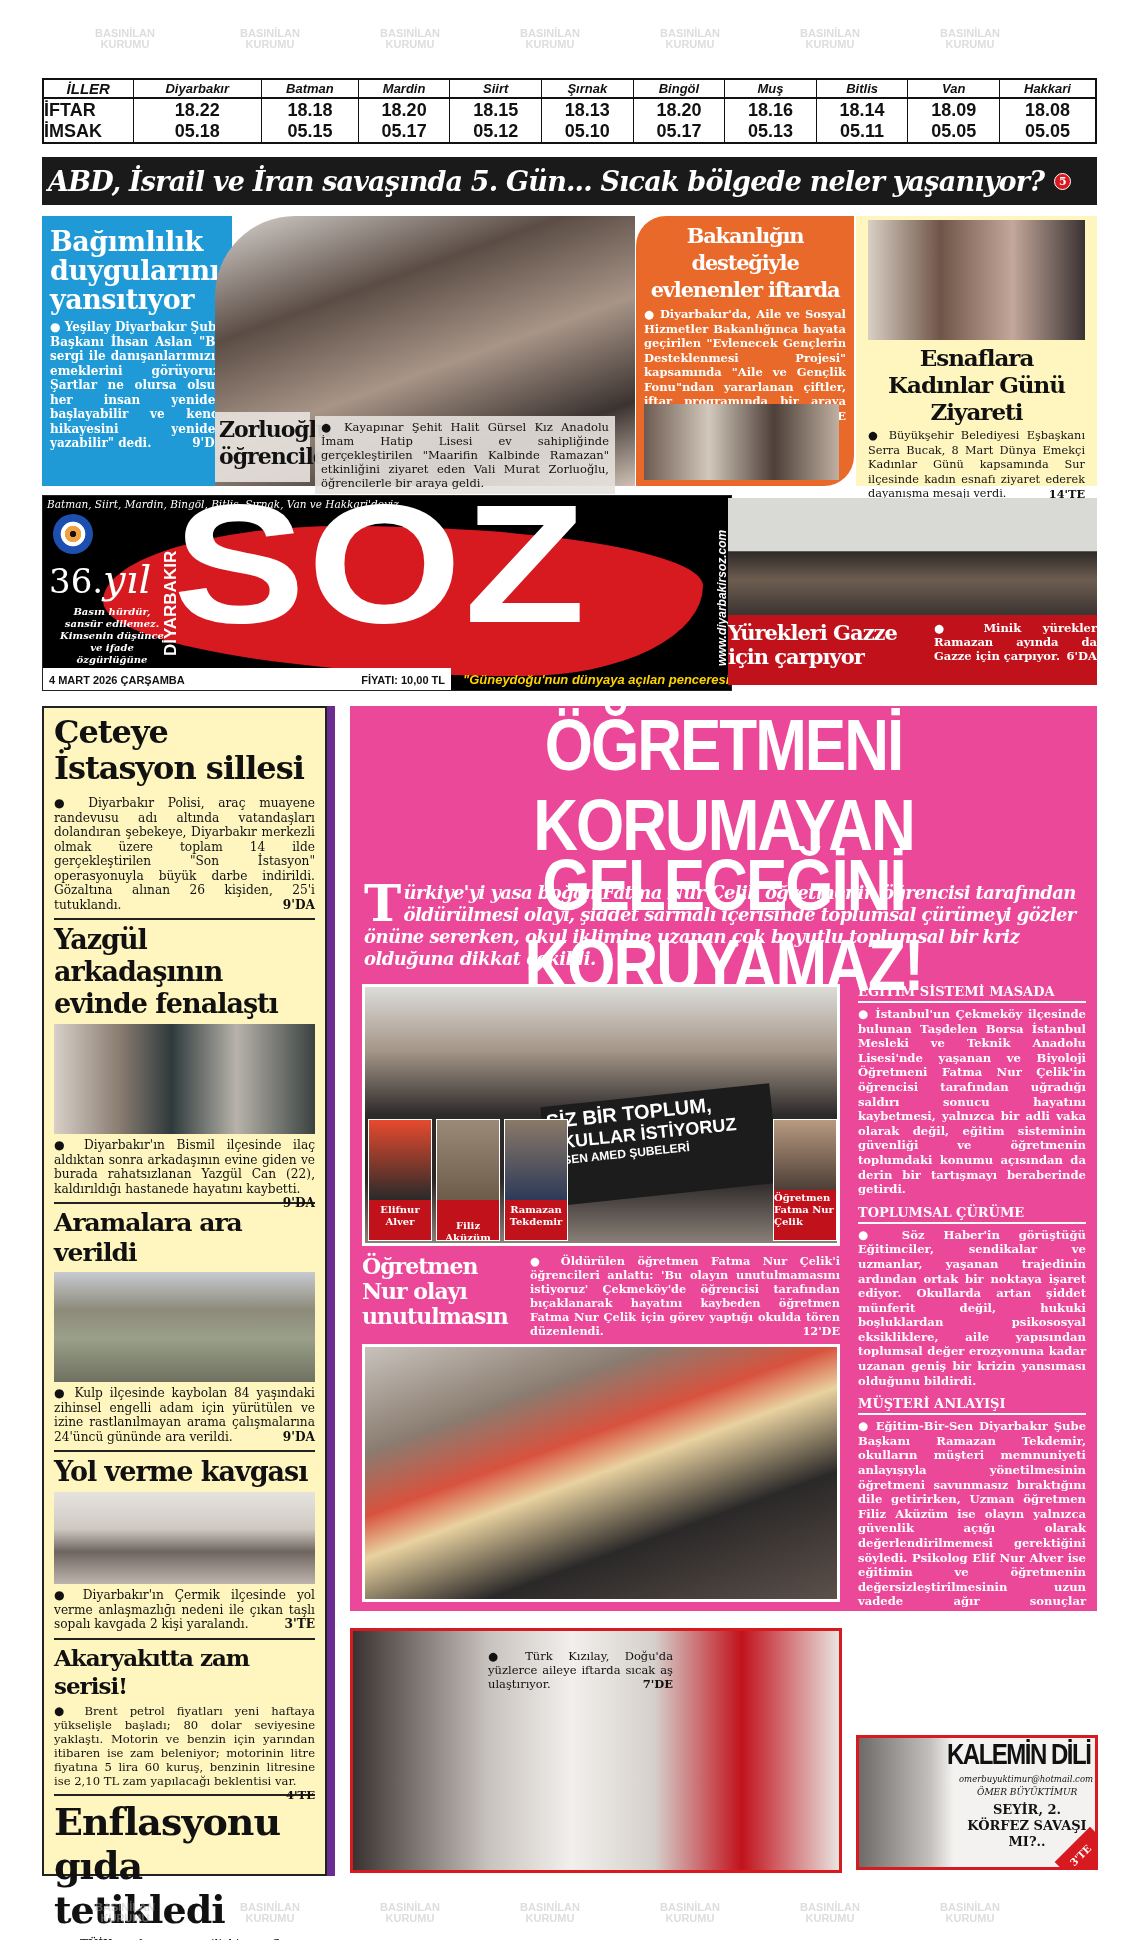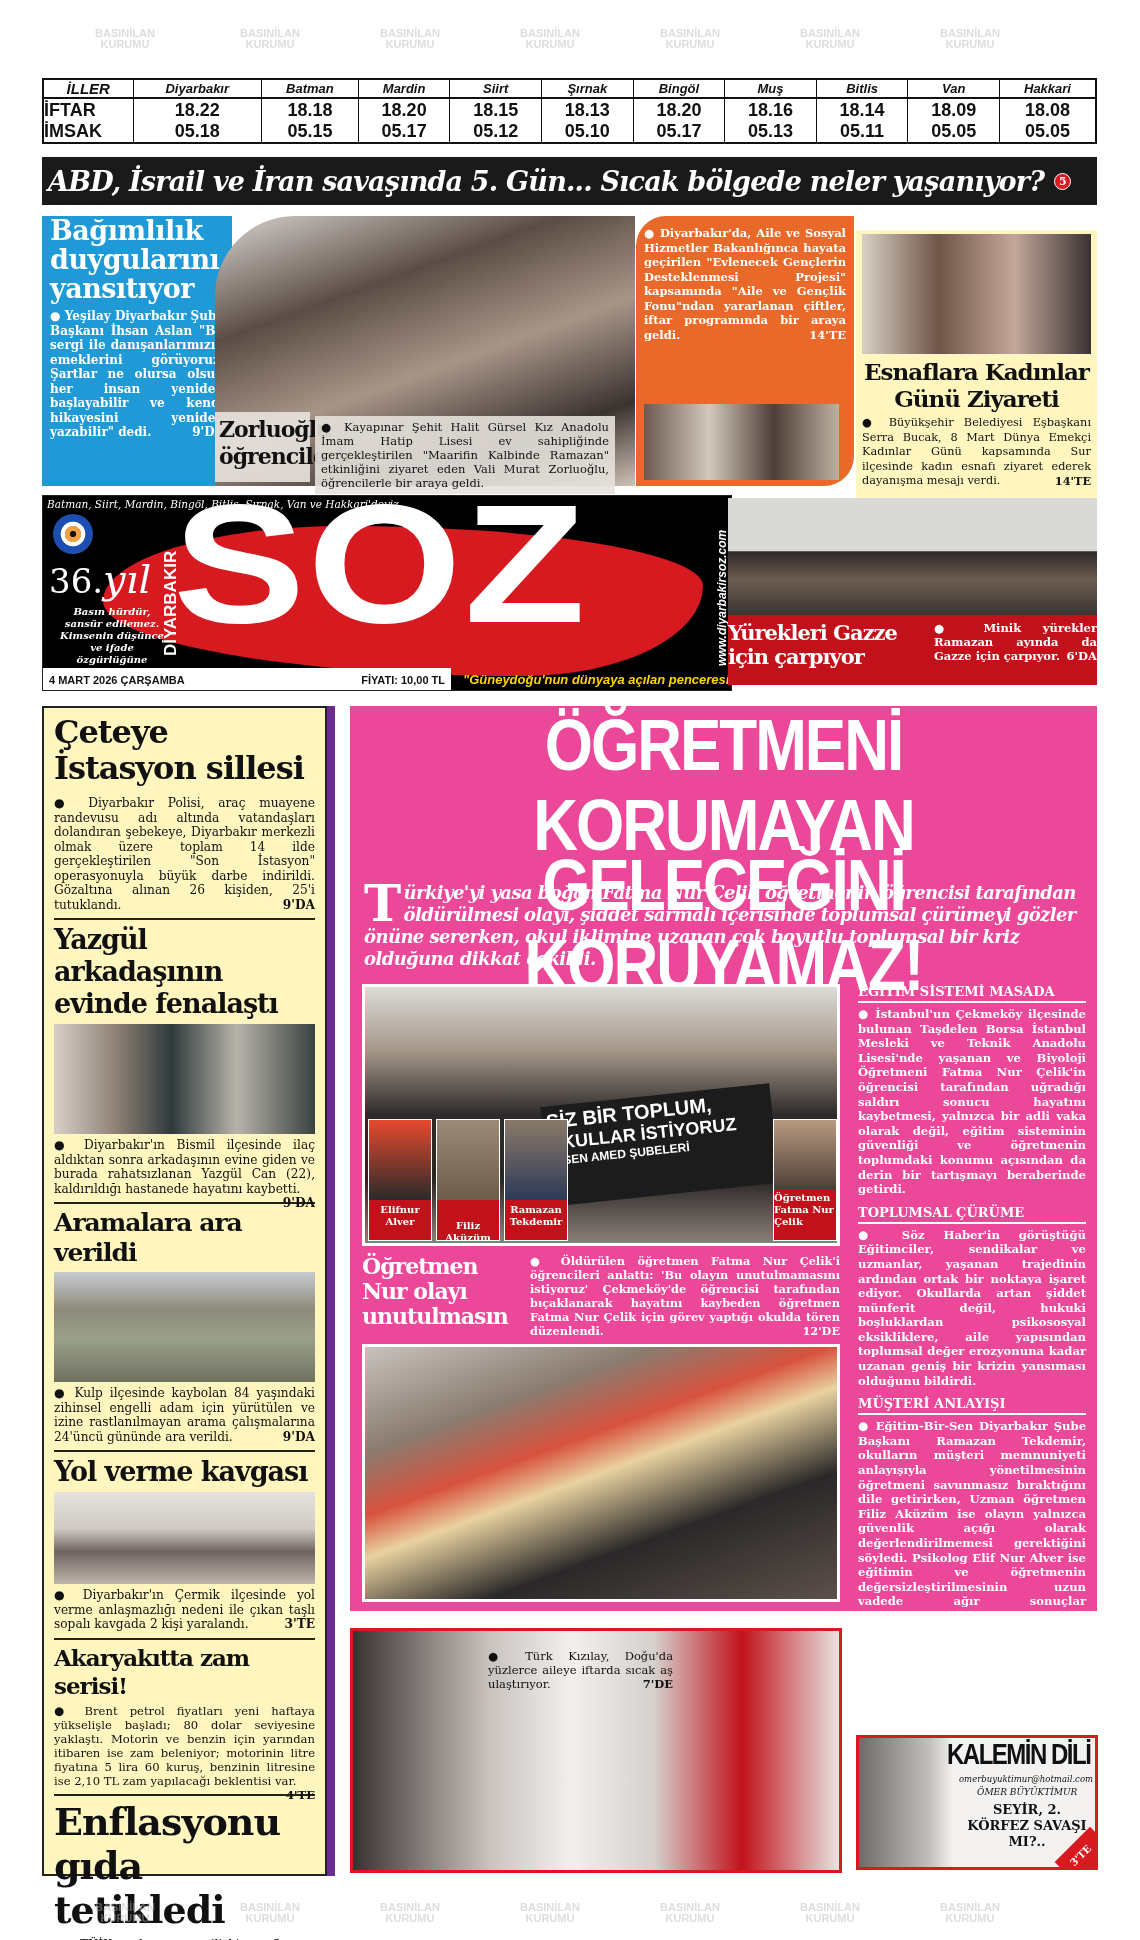--- a/index.html
+++ b/index.html
@@ -85,38 +85,39 @@
         </td>
   </tr>
 </tbody>
   </table>
 
 <div class="abs" style="left:42px;top:157px;width:1055px;height:48px;background:#1a1a1a;display:flex;align-items:center;padding-left:6px">
   <span style="color:#fff;font-weight:900;font-size:27px;letter-spacing:-0.8px;white-space:nowrap;font-style:italic">ABD, İsrail ve İran savaşında 5. Gün... Sıcak bölgede neler yaşanıyor?</span>
   <span style="margin-left:10px;width:17px;height:17px;border-radius:50%;background:#d71920;color:#fff;font-size:11px;font-weight:bold;display:inline-flex;align-items:center;justify-content:center;border:1px solid #fff">5</span>
 </div>
 
-<div class="abs" style="left:42px;top:216px;width:190px;height:270px;background:#1f9ad6;padding:0 8px">
+<div class="abs" style="left:42px;top:216px;width:190px;height:270px;background:#1f9ad6;padding:11px 8px">
   <div class="hl" style="color:#fff;font-size:27px;line-height:29px;letter-spacing:-0.5px">Bağımlılık duygularını yansıtıyor</div>
   <div class="para bul" style="color:#fff;font-weight:bold;font-size:12px;line-height:14.5px;margin-top:6px"><span>Yeşilay Diyarbakır Şube Başkanı İhsan Aslan "Bu sergi ile danışanlarımızın emeklerini görüyoruz. Şartlar ne olursa olsun her insan yeniden başlayabilir ve kendi hikayesini yeniden yazabilir" dedi.</span> <span class="ref">9'DA</span></div>
 </div>
 
 <div class="abs photo" style="left:215px;top:216px;width:420px;height:270px;border-radius:80px 0 0 0;background:linear-gradient(160deg,#d8d3cf,#5b4d45 30%,#a89588 55%,#3b3330 80%,#cfc1b4)">
   <div class="abs" style="left:0;top:196px;width:95px;height:70px;background:rgba(230,225,220,0.92);padding:4px">
     <div class="hl" style="font-size:22px;line-height:27px;letter-spacing:-1px">Zorluoğlu öğrencilerle</div>
   </div>
   <div class="abs para bul" style="left:100px;top:200px;width:300px;background:rgba(230,225,220,0.9);padding:4px 6px;font-size:11.5px;line-height:14px"><span>Kayapınar Şehit Halit Gürsel Kız Anadolu İmam Hatip Lisesi ev sahipliğinde gerçekleştirilen "Maarifin Kalbinde Ramazan" etkinliğini ziyaret eden Vali Murat Zorluoğlu, öğrencilerle bir araya geldi.</span></div>
 </div>
 
 <div class="abs" style="left:636px;top:216px;width:218px;height:270px;background:#e8692a;border-radius:30px 0 30px 0;padding:6px 8px">
+  <div class="hl" style="color:#fff;font-size:21px;line-height:27px;text-align:center;letter-spacing:-1.2px">Bakanlığın desteğiyle evlenenler iftarda</div>
   <div class="para bul" style="color:#fff;font-weight:bold;font-size:11.5px;line-height:14.5px;margin-top:4px"><span>Diyarbakır'da, Aile ve Sosyal Hizmetler Bakanlığınca hayata geçirilen "Evlenecek Gençlerin Desteklenmesi Projesi" kapsamında "Aile ve Gençlik Fonu"ndan yararlanan çiftler, iftar programında bir araya geldi.</span> <span class="ref">14'TE</span></div>
   <div class="abs photo" style="left:8px;top:188px;width:195px;height:76px;background:linear-gradient(90deg,#6c5a50,#d2c8bb,#4e3f38,#bfb0a2)"></div>
 </div>
 
-<div class="abs" style="left:856px;top:230px;width:241px;height:270px;background:#fff6bf;padding:4px 6px">
+<div class="abs" style="left:856px;top:216px;width:241px;height:270px;background:#fff6bf;padding:4px 12px">
   <div class="photo" style="height:120px;background:linear-gradient(90deg,#d9d0c5,#6f5548,#c3a79a,#3a3232)"></div>
   <div class="hl" style="font-size:23px;line-height:27px;text-align:center;margin-top:4px;letter-spacing:-1px">Esnaflara Kadınlar Günü Ziyareti</div>
   <div class="para bul" style="font-size:11.3px;line-height:14.5px;margin-top:4px"><span>Büyükşehir Belediyesi Eşbaşkanı Serra Bucak, 8 Mart Dünya Emekçi Kadınlar Günü kapsamında Sur ilçesinde kadın esnafı ziyaret ederek dayanışma mesajı verdi.</span> <span class="ref">14'TE</span></div>
 </div>
 
 <div class="abs" style="left:42px;top:495px;width:690px;height:196px;border:1px solid #222;background:#000;overflow:hidden">
   <div class="abs" style="left:60px;top:30px;width:600px;height:150px;background:#d71920;border-radius:40% 60% 30% 70%/50% 40% 60% 50%"></div>
   <div class="abs" style="left:4px;top:2px;color:#fff;font-style:italic;font-size:10.5px">Batman, Siirt, Mardin, Bingöl, Bitlis, Şırnak, Van ve Hakkari'deyiz</div>
   <div class="abs" style="left:10px;top:18px;width:40px;height:40px;border-radius:50%;background:radial-gradient(circle,#111 10%,#f0a040 12%,#f0a040 28%,#fff 30%,#fff 42%,#1d4fb0 45%)"></div>
   <div class="abs" style="left:6px;top:60px;color:#fff;font-size:34px;font-family:'DejaVu Serif',serif"><span>36.</span><span style="font-style:italic;font-size:40px">yıl</span></div>

